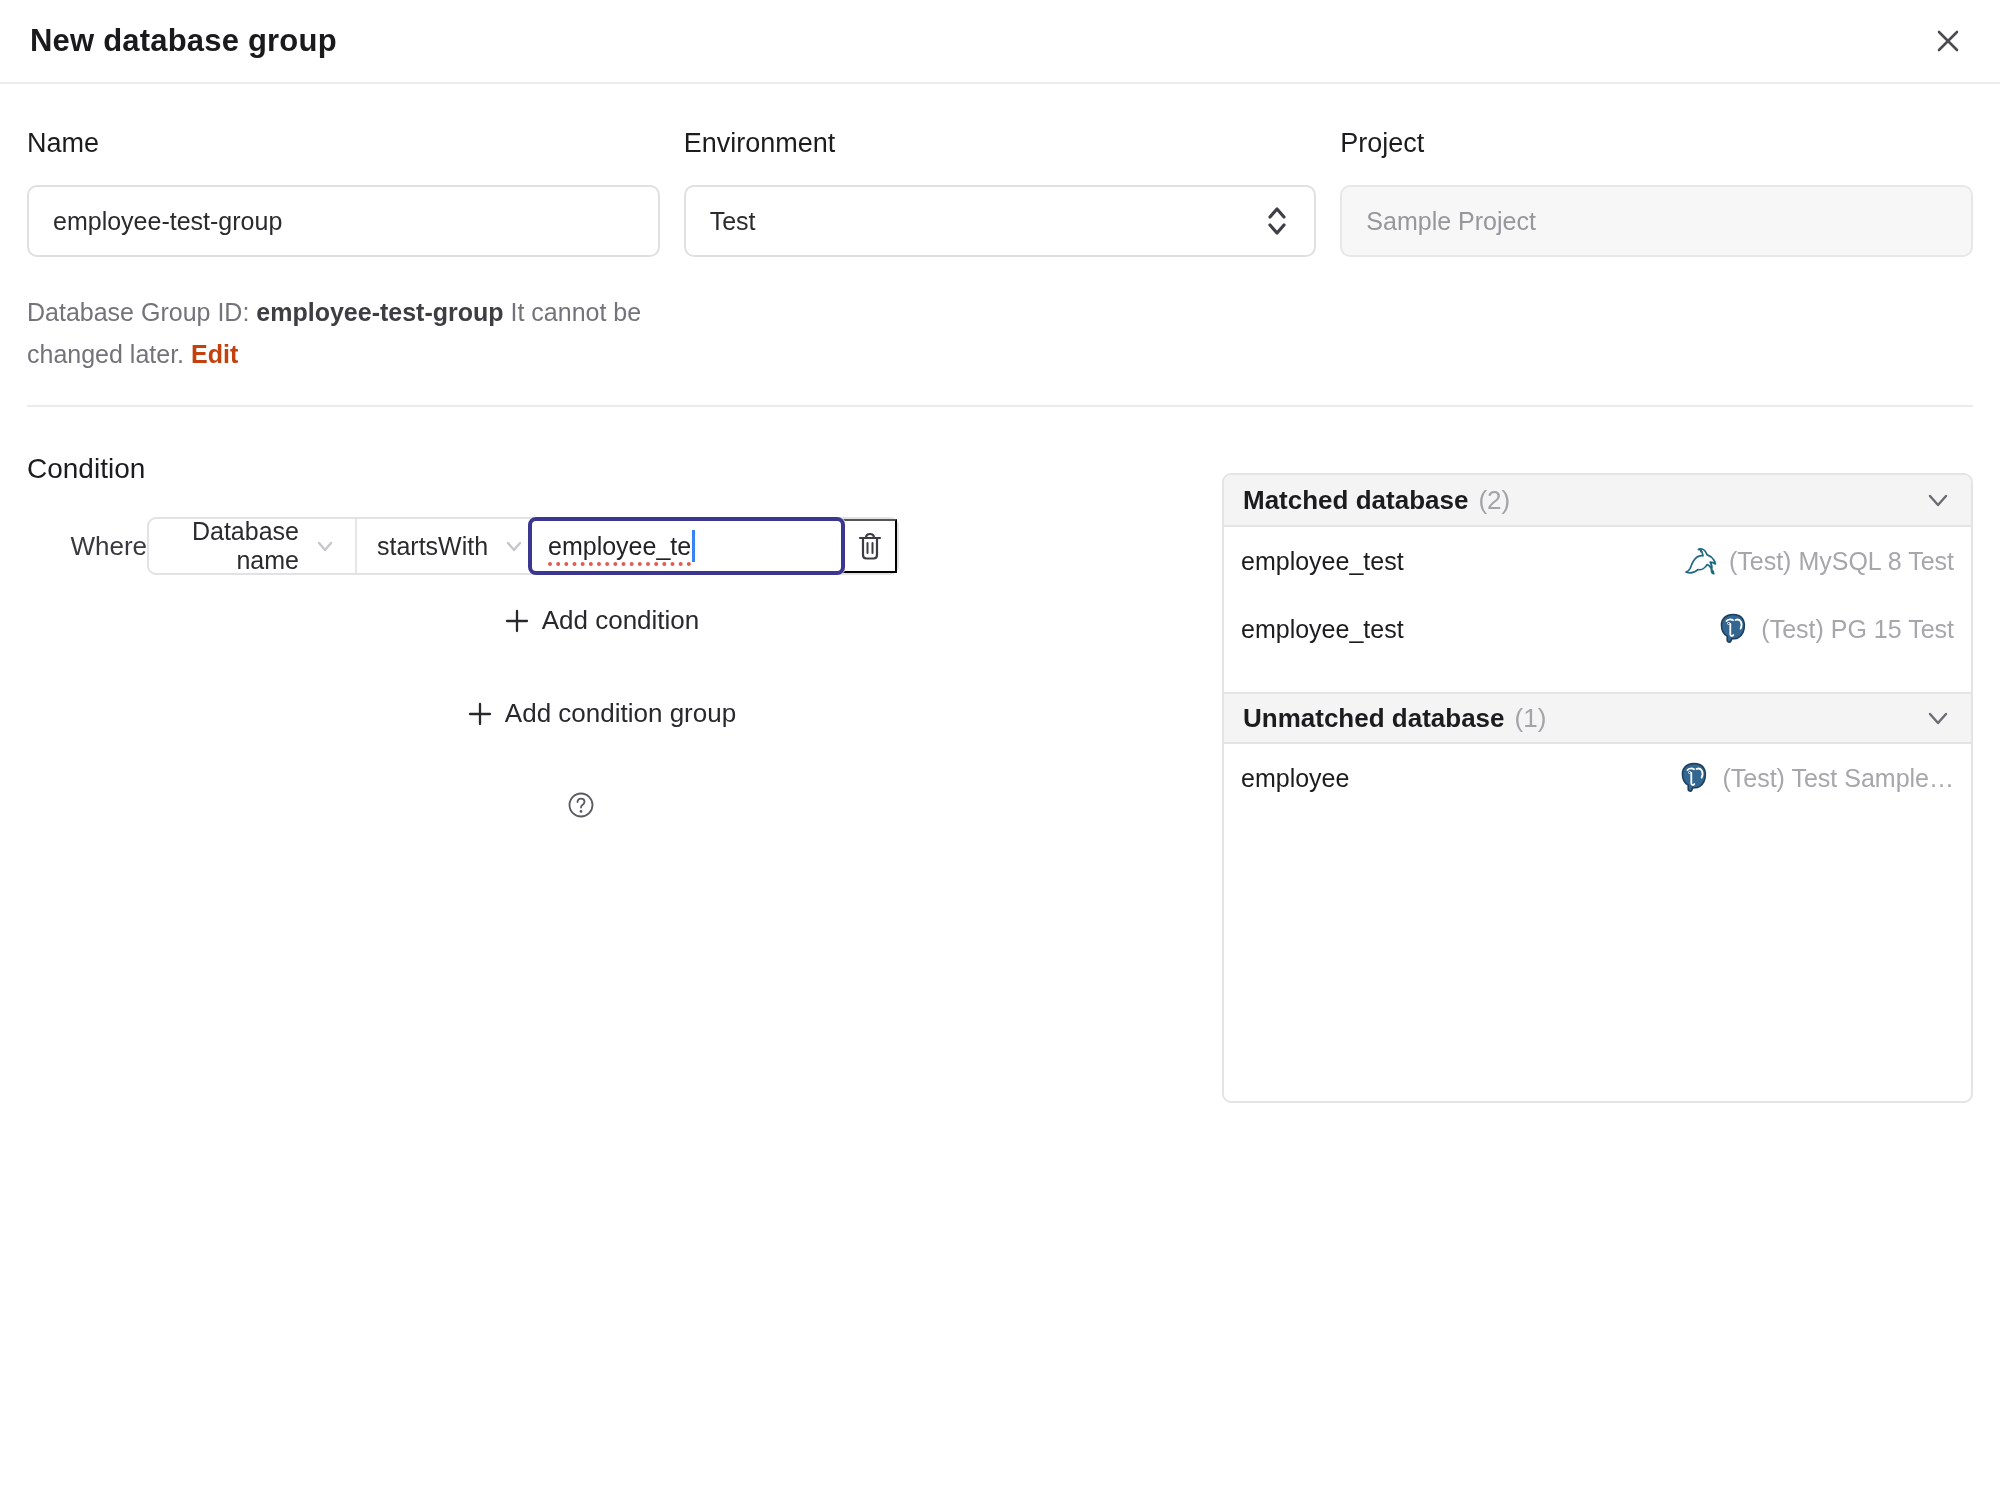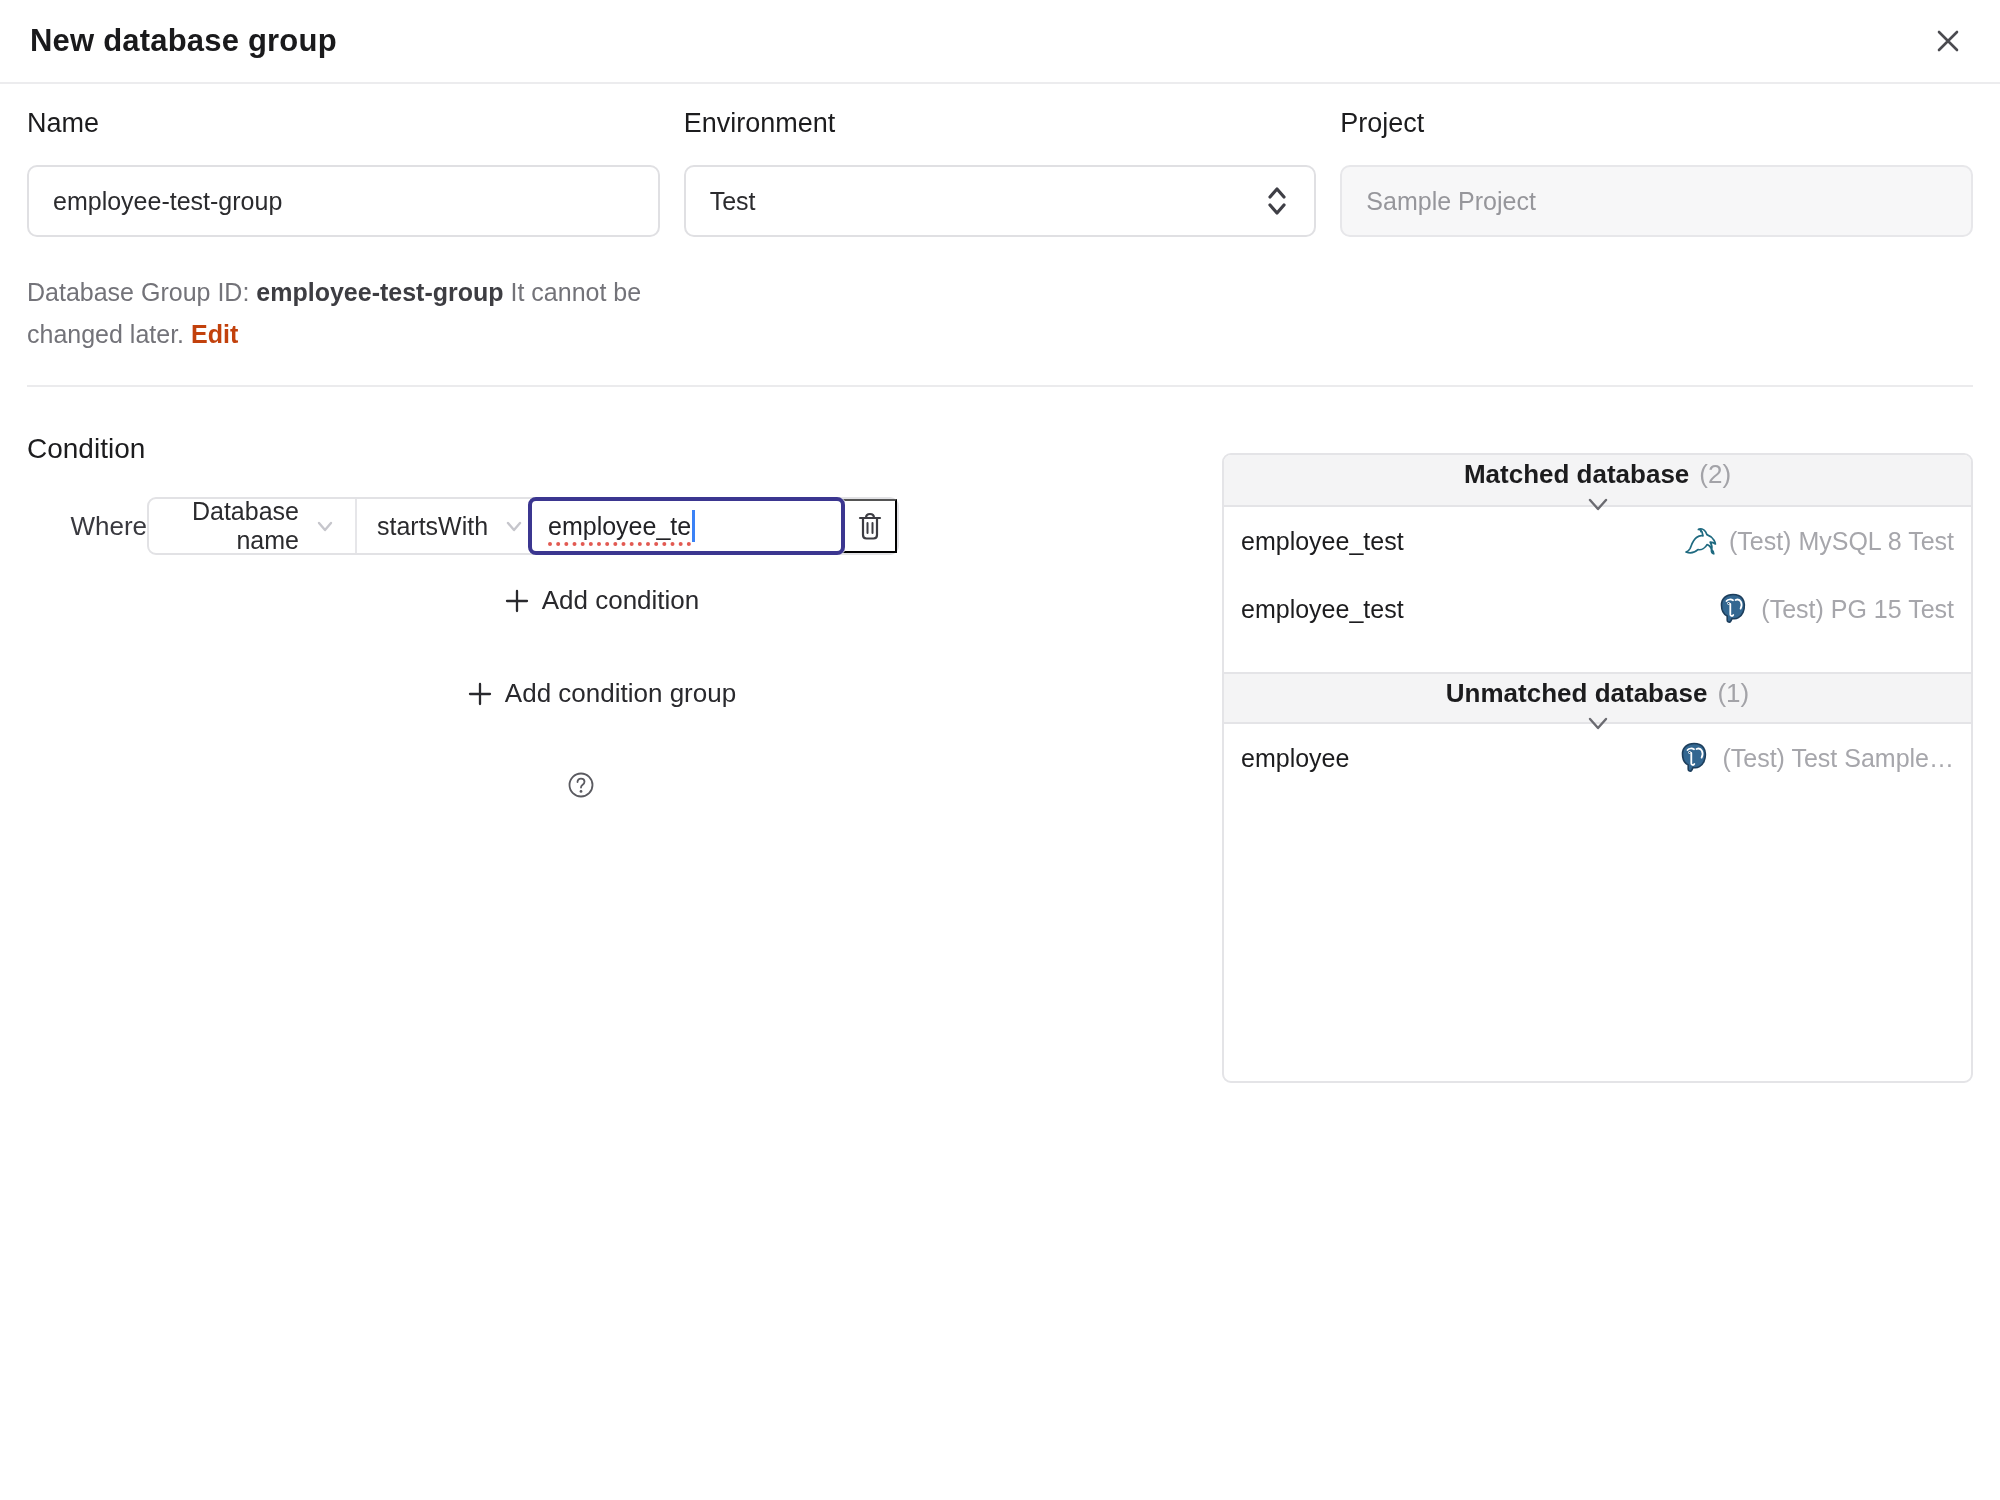--- a/index.html
+++ b/index.html
@@ -11,21 +11,21 @@
     height: 84px; display: flex; align-items: center; justify-content: space-between;
     padding: 0 30px; border-bottom: 2px solid #ececee;
   }
   .dlg-title { font-size: 31px; font-weight: 700; color: #1a1a1c; letter-spacing: .2px; }
   .close-btn { width: 44px; height: 44px; display: flex; align-items: center; justify-content: center;
     cursor: pointer; background: none; border: none; }
 
   
   .content { padding: 0 27px; }
 
-  .form-row { margin-top: 24px; display: grid; grid-template-columns: 1fr 1fr 1fr; column-gap: 24px; }
+  .form-row { margin-top: 44px; display: grid; grid-template-columns: 1fr 1fr 1fr; column-gap: 24px; }
   .field-label { font-size: 27px; color: #1c1c1e; margin-bottom: 26px; }
   .text-input, .select-box, .disabled-input {
     height: 72px; width: 100%; border: 2px solid #e0e0e3; border-radius: 10px;
     font-size: 25px; color: #2b2b2e; padding: 0 24px; background: #fff;
     display: flex; align-items: center; font-family: "Liberation Sans", sans-serif;
   }
   .select-box { justify-content: space-between; cursor: pointer; }
   .disabled-input { background: #f7f7f8; border-color: #e7e7ea; color: #96969b; }
 
   .id-note { margin-top: 34px; max-width: 650px; font-size: 25px; line-height: 42px; color: #737379; }
@@ -60,21 +60,21 @@
     border-left: 2px solid #e6e6e9; cursor: pointer; background: none; }
 
   .cond-links { margin-top: 30px; display: flex; align-items: center; gap: 62px; flex-direction: column; }
   .cond-link { display: flex; align-items: center; gap: 12px; font-size: 26px; color: #29292d; cursor: pointer; }
   .help-icon { margin-left: 2px; display:flex; align-items:center; cursor: pointer; }
 
   
   .db-panel { margin-top: 20px; height: 630px; border: 2px solid #e4e4e7; border-radius: 9px; overflow: hidden; background: #fff; }
   .db-sec-header {
     height: 52px; background: #f4f4f5; display: flex; align-items: center; justify-content: space-between;
-    padding: 4px 19px; border-bottom: 2px solid #e4e4e7; cursor: pointer; flex-direction: column;
+    padding: 16px 19px; border-bottom: 2px solid #e4e4e7; cursor: pointer;
   }
   .db-sec-header.not-first { border-top: 2px solid #e4e4e7; margin-top: 29px; }
   .db-sec-title { font-size: 26px; font-weight: 700; color: #1c1c1e; }
   .db-sec-count { font-weight: 400; color: #a3a3a8; margin-left: 10px; }
   .db-row { height: 68px; display: flex; align-items: center; justify-content: space-between; padding: 0 17px; background: #fff; }
   .db-name { font-size: 25px; color: #1c1c1e; }
   .db-instance { display: flex; align-items: center; gap: 11px; color: #a6a6ab; font-size: 25px; max-width: 420px; }
   .db-instance span { white-space: nowrap; overflow: hidden; text-overflow: ellipsis; }
 
   .engine-icon { width: 34px; height: 34px; display: flex; align-items: center; justify-content: center; }

